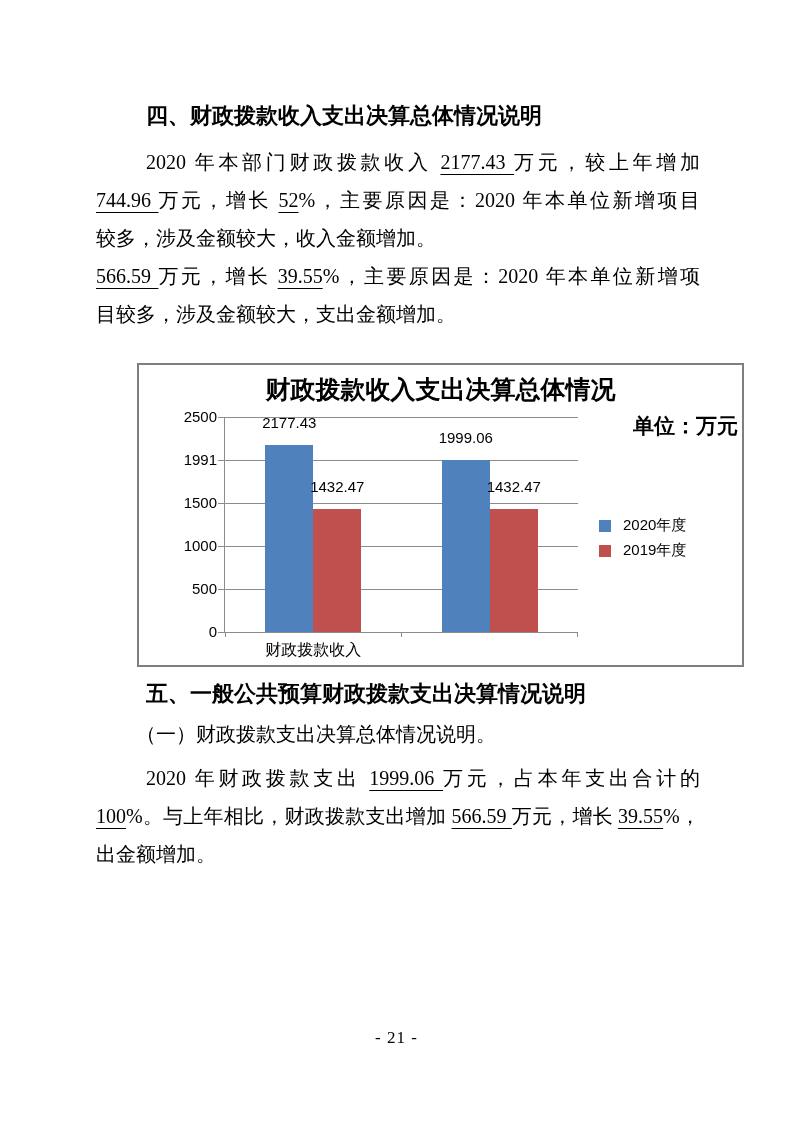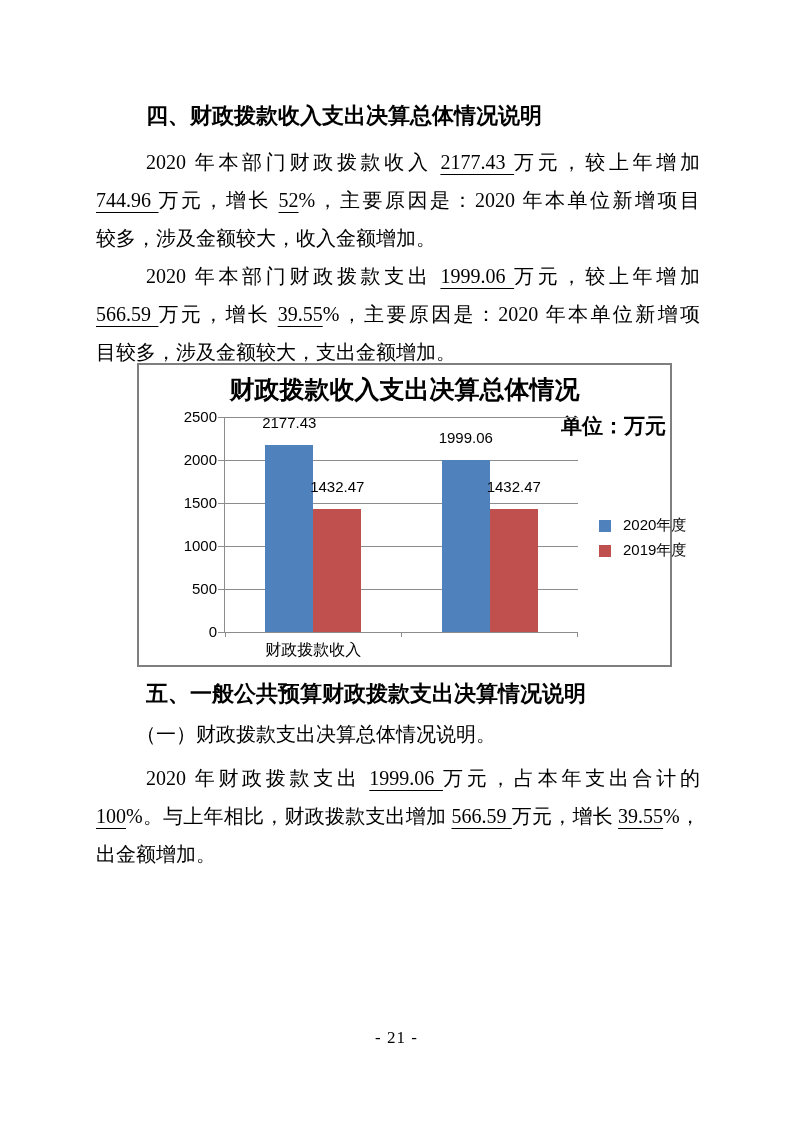--- a/index.html
+++ b/index.html
@@ -23,21 +23,21 @@
   .para{position:absolute;left:96px;width:604px;font-size:20px;}
   .para .line{
     height:38px;line-height:38px;white-space:nowrap;
     text-align:justify;text-align-last:justify;
   }
   .para .line.first{text-indent:50px;}
   .para .line.last{text-align-last:left;}
   .u{text-decoration:underline;text-underline-offset:5px;text-decoration-thickness:1px;}
   
   .chart{
-    position:absolute;left:137px;top:363px;width:535px;height:304px;
+    position:absolute;left:137px;top:363px;width:607px;height:304px;
     border:2px solid #7f7f7f;background:#fff;box-sizing:border-box;
     font-family:"Liberation Sans","DejaVu Sans",sans-serif;
   }
   .chart-title{
     position:absolute;top:8px;left:0;right:0;text-align:center;
     font-weight:bold;font-size:25px;color:#000;white-space:nowrap;
   }
   .unit-label{position:absolute;top:47px;right:4px;font-weight:bold;font-size:21px;white-space:nowrap;}
   .plot{position:absolute;left:86px;top:52px;width:353px;height:215px;}
   .gridline{position:absolute;left:0;width:353px;height:1px;background:#8c8c8c;}
@@ -63,21 +63,20 @@
 
 <div class="h-sec" style="top:103px;">四、财政拨款收入支出决算总体情况说明</div>
 
 <div class="para" style="top:143px;">
     <div class="line first"><span class="">2020 年本部门财政拨款收入 </span><span class="u">2177.43 </span><span class="">万元，较上年增加</span></div>
     <div class="line"><span class="u">744.96 </span><span class="">万元，增长 </span><span class="u">52</span><span class="">%，主要原因是：2020 年本单位新增项目</span></div>
     <div class="line last"><span class="">较多，涉及金额较大，收入金额增加。</span></div>
   </div>
 
 <div class="para" style="top:257px;">
-    <div class="line first"><span class="">2020 年本部门财政拨款支出 </span><span class="u">1999.06 </span><span class="">万元，较上年增加</span></div>
     <div class="line"><span class="u">566.59 </span><span class="">万元，增长 </span><span class="u">39.55</span><span class="">%，主要原因是：2020 年本单位新增项</span></div>
     <div class="line last"><span class="">目较多，涉及金额较大，支出金额增加。</span></div>
   </div>
 
 <div class="chart">
   <div class="chart-title">财政拨款收入支出决算总体情况</div>
   <div class="unit-label">单位：万元</div>
   <div class="plot">
       <div class="y-axis-line"></div>
       <div class="gridline" style="top: 215px;"></div>
@@ -87,21 +86,21 @@
       <div class="y-tick" style="top: 172px;"></div>
       <div class="y-label" style="top: 163px;">500</div>
       <div class="gridline" style="top: 129px;"></div>
       <div class="y-tick" style="top: 129px;"></div>
       <div class="y-label" style="top: 120px;">1000</div>
       <div class="gridline" style="top: 86px;"></div>
       <div class="y-tick" style="top: 86px;"></div>
       <div class="y-label" style="top: 77px;">1500</div>
       <div class="gridline" style="top: 43px;"></div>
       <div class="y-tick" style="top: 43px;"></div>
-      <div class="y-label" style="top: 34px;">2000</div>
+      <div class="y-label" style="top: 34px;">1991</div>
       <div class="gridline" style="top: 0px;"></div>
       <div class="y-tick" style="top: 0px;"></div>
       <div class="y-label" style="top: -9px;">2500</div>
       <div class="x-tick" style="left: 0px;"></div>
       <div class="x-tick" style="left: 175.5px;"></div>
       <div class="x-label" style="left: 0px; width: 176.5px;">财政拨款收入</div>
       <div class="bar" style="left: 40.25px; top: 27.741px; width: 48px; height: 187.259px; background: rgb(79, 129, 189);"></div>
       <div class="bar-label" style="left: 24.25px; top: -2.25898px;">2177.43</div>
       <div class="bar" style="left: 88.25px; top: 91.8076px; width: 48px; height: 123.192px; background: rgb(192, 80, 77);"></div>
       <div class="bar-label" style="left: 72.25px; top: 61.8076px;">1432.47</div>

